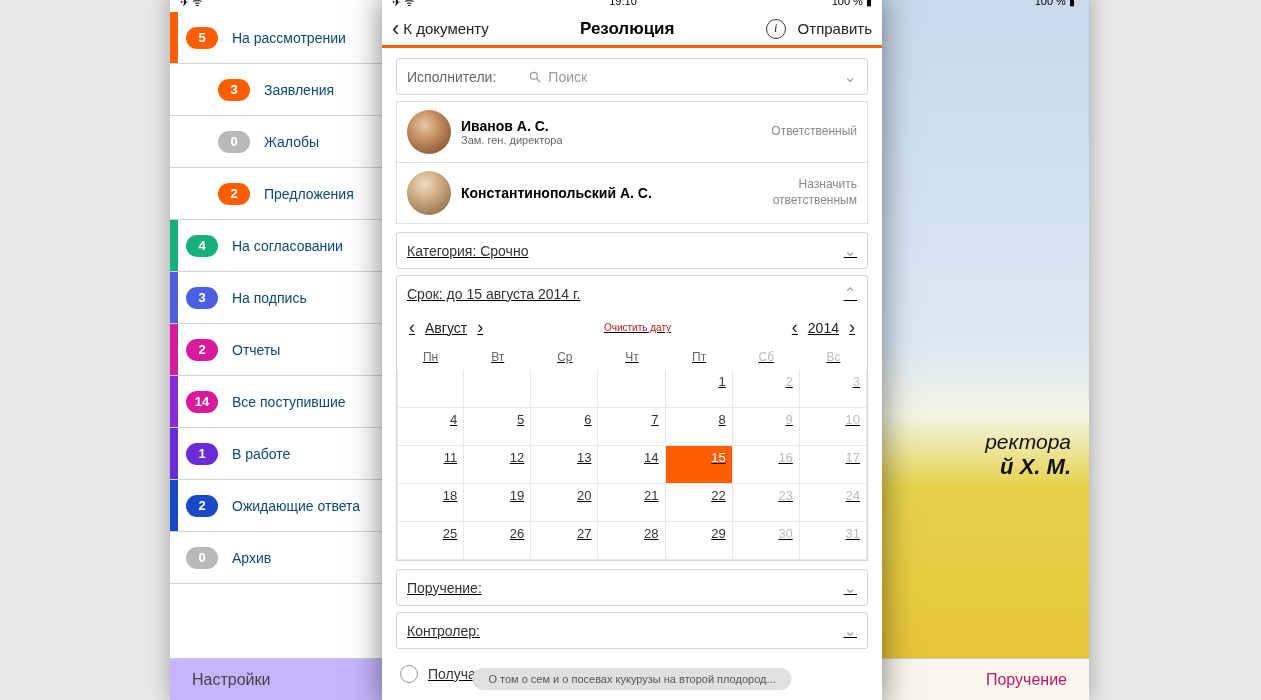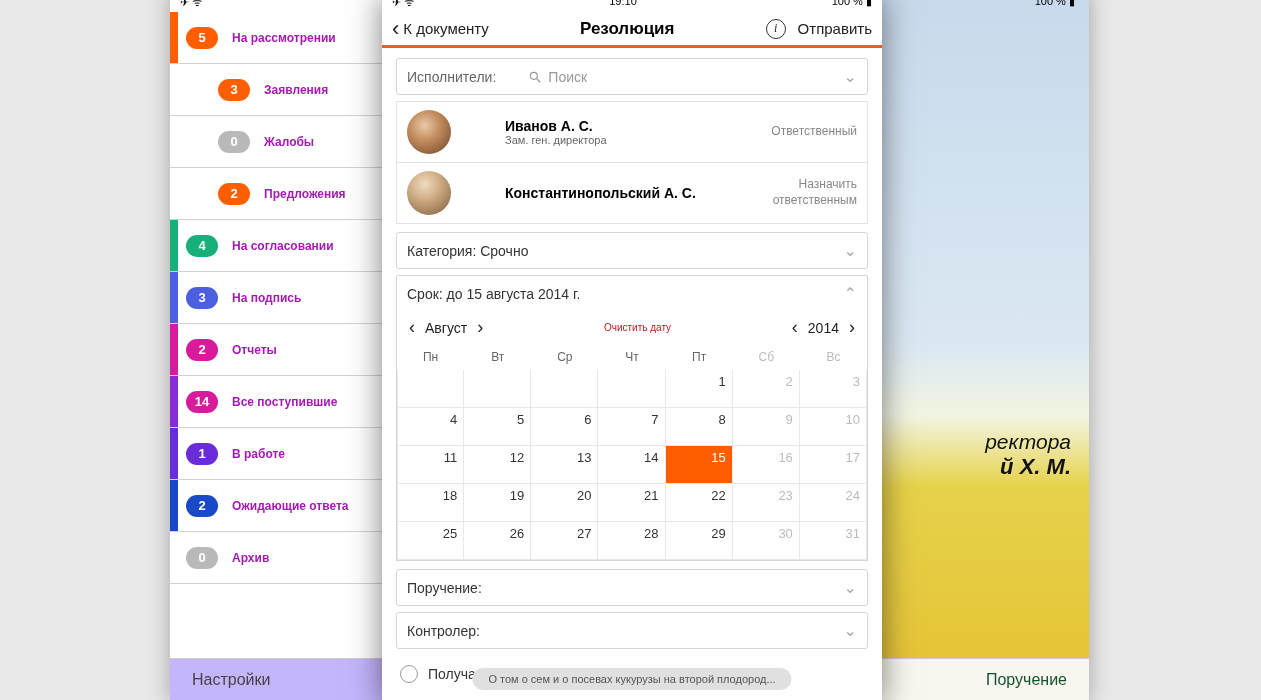--- a/index.html
+++ b/index.html
@@ -6,58 +6,58 @@
   body { width: 1261px; height: 700px; background: #e8e8e8; position: relative; overflow: hidden; }
 
   
   .device-left { position: absolute; left: 170px; top: -10px; width: 340px; height: 710px; background: #fff; box-shadow: 0 2px 20px rgba(0,0,0,.3); }
   .status-mini { height: 22px; display: flex; align-items: center; justify-content: space-between; padding: 0 10px; font-size: 11px; color: #000; }
   .nav-list { }
   .nav-row { display: flex; align-items: center; height: 52px; padding-left: 16px; border-bottom: 1px solid #d2d2d2; position: relative; cursor: pointer; }
   .nav-row.sub { padding-left: 48px; }
   .color-tab { position: absolute; left: 0; top: 0; bottom: 0; width: 8px; }
   .badge { display: inline-flex; align-items: center; justify-content: center; min-width: 32px; height: 22px; border-radius: 11px; color: #fff; font-size: 13px; font-weight: 600; padding: 0 8px; margin-right: 14px; }
-  .nav-label { font-size: 12px; color: #a21caf; white-space: nowrap; font-weight: bold; }
+  .nav-label { font-size: 14px; color: #0c4a6e; white-space: nowrap; }
   .bottom-bar-left { position: absolute; left: 0; right: 0; bottom: 0; height: 42px; border-top: 1px solid #ccc; display: flex; align-items: center; justify-content: flex-start; padding-left: 22px; font-size: 16px; color: #444; background: #c4b5fd; }
 
   
   .device-right { position: absolute; right: 172px; top: -10px; width: 340px; height: 710px; background: #fff; box-shadow: 0 2px 20px rgba(0,0,0,.3); overflow: hidden; }
   .sky { position: absolute; inset: 0; background: linear-gradient(#c7d9eb 0%, #dbe8f3 50%, #f2f5e2 60%, #e6d24a 70%, #e6c133 100%); }
   .right-text { position: absolute; right: 18px; top: 440px; text-align: right; color: #111; }
   .right-text .l1 { font-style: italic; font-size: 21px; }
   .right-text .l2 { font-style: italic; font-weight: 700; font-size: 22px; }
-  .bottom-bar-right { position: absolute; left: 0; right: 0; bottom: 0; height: 42px; border-top: 1px solid #ccc; display: flex; align-items: center; justify-content: flex-end; padding-right: 22px; font-size: 16px; color: #14532d; background: rgba(249,249,249,.95); }
+  .bottom-bar-right { position: absolute; left: 0; right: 0; bottom: 0; height: 42px; border-top: 1px solid #ccc; display: flex; align-items: center; justify-content: flex-end; padding-right: 22px; font-size: 16px; color: #be185d; background: rgba(249,249,249,.95); }
   .battery-right { position: absolute; right: 14px; top: 5px; font-size: 11px; color: #000; }
 
   
   .device-center { position: absolute; left: 382px; top: -10px; width: 500px; height: 710px; background: #fff; box-shadow: 0 6px 30px rgba(0,0,0,.5); z-index: 10; }
   .center-status { height: 22px; display: flex; align-items: center; justify-content: space-between; padding: 0 10px; font-size: 11px; }
   .center-header { height: 36px; display: flex; align-items: center; justify-content: space-between; padding: 0 10px; border-bottom: 3px solid #ff5e00; }
   .hdr-left, .hdr-right { display: flex; align-items: center; color: #222; font-size: 15px; cursor: pointer; }
   .hdr-title { font-size: 17px; font-weight: 600; }
   .chev-back { font-size: 22px; margin-right: 4px; line-height: 1; }
   .info-icon { width: 20px; height: 20px; border: 1.5px solid #333; border-radius: 50%; display: inline-flex; align-items: center; justify-content: center; font-size: 12px; font-style: italic; font-family: Georgia, serif; margin-right: 12px; }
 
   .panel { padding: 10px 14px; }
   .field { background: #fff; border: 1px solid #d5d5d5; border-radius: 3px; padding: 8px 10px; font-size: 14px; color: #333; display: flex; align-items: center; justify-content: space-between; margin-bottom: 6px; position: relative; cursor: pointer; }
   .field .chev { color: #aaa; font-size: 16px; }
   .search-row { display: flex; align-items: center; gap: 8px; }
   .search-row .lbl { color: #666; }
   .search-row .ph { color: #999; flex: 1; margin-left: 24px; display: flex; align-items: center; gap: 6px; }
 
-  .person { display: flex; align-items: center; border: 1px solid #e1e1e1; border-top: none; padding: 8px 10px; background: #fff; gap: 44px; }
+  .person { display: flex; align-items: center; border: 1px solid #e1e1e1; border-top: none; padding: 8px 10px; background: #fff; }
   .person:first-of-type { border-top: 1px solid #e1e1e1; }
   .avatar { width: 44px; height: 44px; border-radius: 50%; background: radial-gradient(circle at 40% 35%, #e9c9a8 0%, #c28b5d 40%, #6a4326 100%); margin-right: 10px; flex-shrink: 0; }
   .avatar.b { background: radial-gradient(circle at 40% 30%, #f0dcc2 0%, #d2b089 35%, #7a5a36 100%); }
   .p-info { flex: 1; }
   .p-name { font-weight: 700; font-size: 14px; }
   .p-role { font-size: 11px; color: #666; }
   .p-right { font-size: 12px; color: #888; text-align: right; line-height: 1.3; }
 
-  .block { margin-top: 8px; }
+  .block { margin-top: 8px; text-decoration: underline; }
 
   
   .cal-wrap { border: 1px solid #d5d5d5; border-top: none; background: #fff; }
   .cal-nav { display: flex; align-items: center; justify-content: space-between; padding: 6px 8px; }
   .cal-nav-group { display: flex; align-items: center; gap: 6px; font-size: 14px; color: #222; }
   .cal-nav .arrow { cursor: pointer; color: #222; font-size: 18px; padding: 0 4px; }
   .cal-clear { color: #b91c1c; font-size: 10px; cursor: pointer; }
   .cal-head, .cal-row { display: grid; grid-template-columns: repeat(7, 1fr); }
   .cal-head div { text-align: center; font-size: 12px; color: #666; padding: 6px 0; }
   .cal-head div.wend { color: #bbb; }

